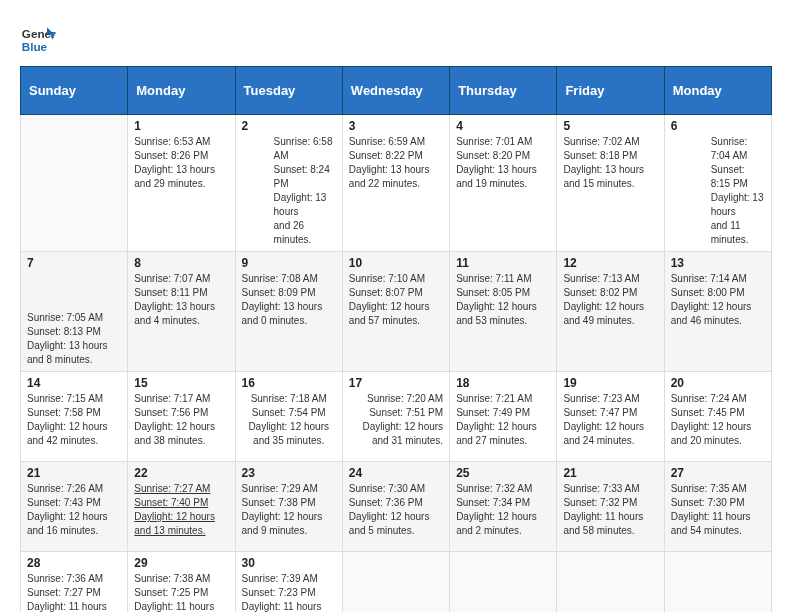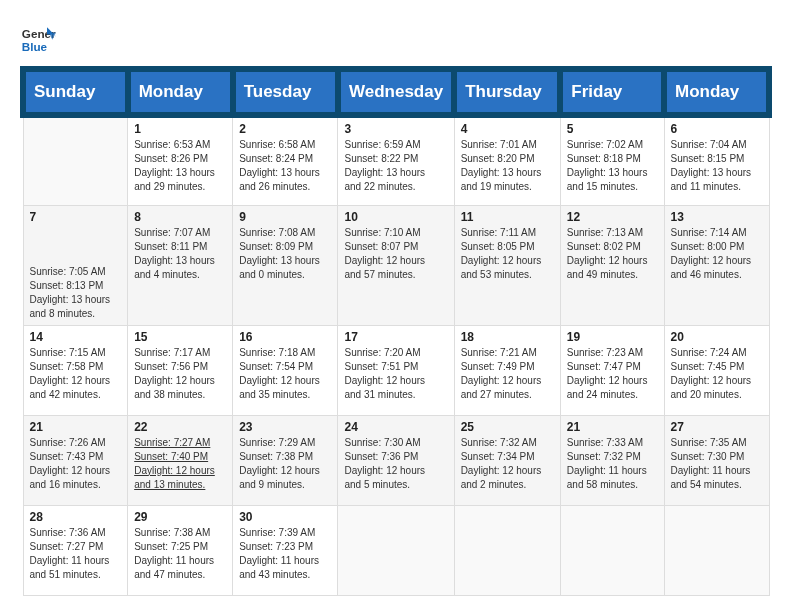--- a/index.html
+++ b/index.html
@@ -46,25 +46,25 @@
       color: #444;
     }
     .calendar {
       width: 100%;
       border-collapse: collapse;
       border: 1px solid #ccc;
     }
     .calendar th {
       background-color: #2a72c3;
       color: #fff;
-      font-size: 17px;
+      font-size: 13px;
       font-weight: bold;
-      padding: 10px 8px;
+      padding: 16px 8px;
       text-align: left;
-      border: 6px solid #0c4a6e;
+      border: 1px solid #0c4a6e;
     }
     .calendar td {
       width: 107px;
       vertical-align: top;
       padding: 4px 6px;
       font-size: 10px;
       color: #333;
       border: 1px solid #ddd;
       background: #fff;
       height: 90px;
@@ -129,21 +129,21 @@
         <td class="empty"></td>
         <td>
           <span class="day-num">1</span>
           <div class="day-info" style="white-space: pre-line;">Sunrise: 6:53 AM
 Sunset: 8:26 PM
 Daylight: 13 hours
 and 29 minutes.</div>
         </td>
         <td>
           <span class="day-num">2</span>
-          <div class="day-info" style="white-space: pre-line;">Sunrise: 6:58 AM
+          <div class="day-info" style="white-space: pre-line; margin-left: 32px;">Sunrise: 6:58 AM
 Sunset: 8:24 PM
 Daylight: 13 hours
 and 26 minutes.</div>
         </td>
         <td>
           <span class="day-num">3</span>
           <div class="day-info" style="white-space: pre-line;">Sunrise: 6:59 AM
 Sunset: 8:22 PM
 Daylight: 13 hours
 and 22 minutes.</div>
@@ -157,21 +157,21 @@
         </td>
         <td>
           <span class="day-num">5</span>
           <div class="day-info" style="white-space: pre-line;">Sunrise: 7:02 AM
 Sunset: 8:18 PM
 Daylight: 13 hours
 and 15 minutes.</div>
         </td>
         <td>
           <span class="day-num">6</span>
-          <div class="day-info" style="white-space: pre-line;">Sunrise: 7:04 AM
+          <div class="day-info" style="white-space: pre-line; margin-left: 40px;">Sunrise: 7:04 AM
 Sunset: 8:15 PM
 Daylight: 13 hours
 and 11 minutes.</div>
         </td>
       </tr>
       <tr>
         <td>
           <span class="day-num">7</span>
           <div class="day-info" style="white-space: pre-line; margin-top: 41px;">Sunrise: 7:05 AM
 Sunset: 8:13 PM
@@ -231,28 +231,28 @@
         </td>
         <td>
           <span class="day-num">15</span>
           <div class="day-info" style="white-space: pre-line;">Sunrise: 7:17 AM
 Sunset: 7:56 PM
 Daylight: 12 hours
 and 38 minutes.</div>
         </td>
         <td>
           <span class="day-num">16</span>
-          <div class="day-info" style="white-space: pre-line;">Sunrise: 7:18 AM
+          <div class="day-info" style="white-space: pre-line; text-align: center;">Sunrise: 7:18 AM
 Sunset: 7:54 PM
 Daylight: 12 hours
 and 35 minutes.</div>
         </td>
         <td>
           <span class="day-num">17</span>
-          <div class="day-info" style="white-space: pre-line;">Sunrise: 7:20 AM
+          <div class="day-info" style="white-space: pre-line; text-align: right;">Sunrise: 7:20 AM
 Sunset: 7:51 PM
 Daylight: 12 hours
 and 31 minutes.</div>
         </td>
         <td>
           <span class="day-num">18</span>
           <div class="day-info" style="white-space: pre-line;">Sunrise: 7:21 AM
 Sunset: 7:49 PM
 Daylight: 12 hours
 and 27 minutes.</div>

